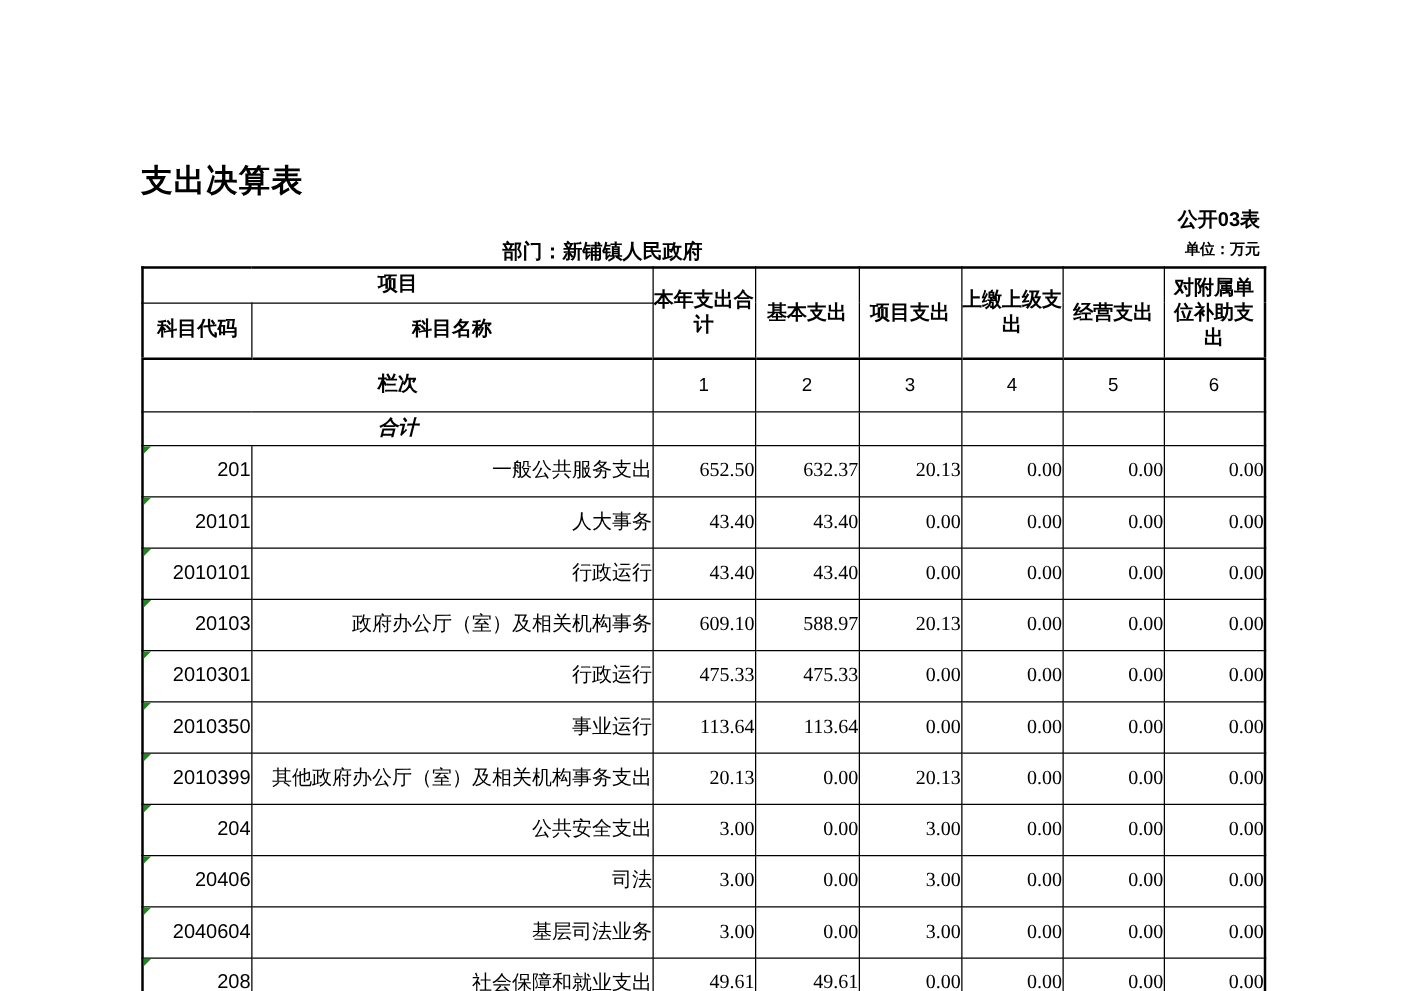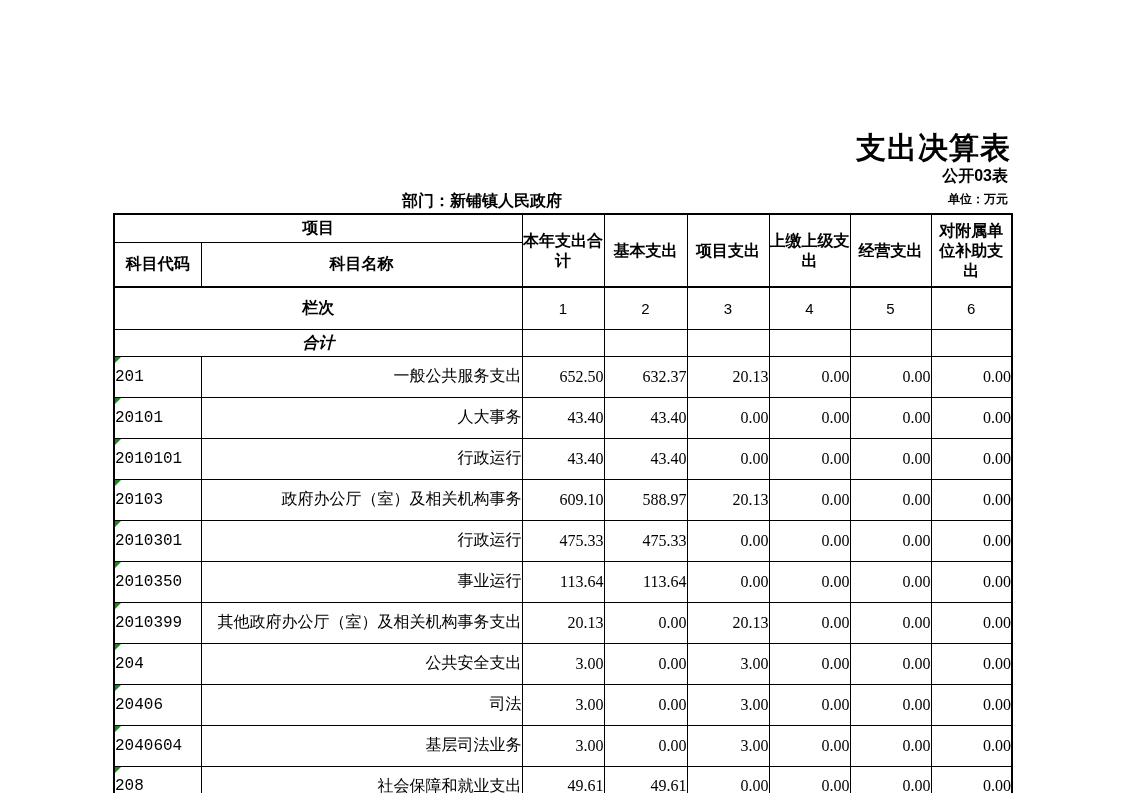--- a/index.html
+++ b/index.html
@@ -4,21 +4,21 @@
 <style>
   html, body { margin: 0; padding: 0; }
   body {
     width: 1122px; height: 793px;
     background: #ffffff; color: #000000;
     position: relative; overflow: hidden;
     font-family: "Liberation Sans", "DejaVu Sans", sans-serif;
   }
   .page-title {
     position: absolute; top: 128px; left: 113px; width: 898px;
-    text-align: right; font-size: 30px; font-weight: bold; letter-spacing: 1px;
+    text-align: left; font-size: 25px; font-weight: bold; letter-spacing: 1px;
   }
   .form-code {
     position: absolute; top: 166px; right: 114px;
     font-size: 16px; font-weight: bold; margin-left: 37px;
   }
   .dept-label {
     position: absolute; top: 191px; left: 402px;
     font-size: 16px; font-weight: bold; font-family: Liberation Serif, serif;
   }
   .unit-label {
@@ -40,22 +40,22 @@
     font-family: "Liberation Sans", "DejaVu Sans", sans-serif;
   }
   .thick-bottom { border-bottom: 2px solid #000 !important; }
   tr.hrow1 { height: 28px; }
   tr.hrow2 { height: 45px; }
   tr.idx-row { height: 42px; }
   tr.total-row { height: 27px; font-style: italic; }
   tr.data-row { height: 41px; }
   .idx-cell { text-align: center; font-size: 15px; }
   td.code {
-    position: relative; text-align: left; padding-left: 3px;
-    font-family: Liberation Mono, monospace; font-size: 16px;
+    position: relative; text-align: right; padding-left: 3px;
+    font-family: Liberation Sans, sans-serif; font-size: 16px;
   }
   td.name {
     text-align: right; padding-left: 4px;
     font-family: "Liberation Serif", "DejaVu Serif", serif; font-size: 16px;
   }
   td.val {
     text-align: right; padding-right: 4px;
     font-family: "Liberation Serif", "DejaVu Serif", serif; font-size: 16px;
   }
   .tri {

